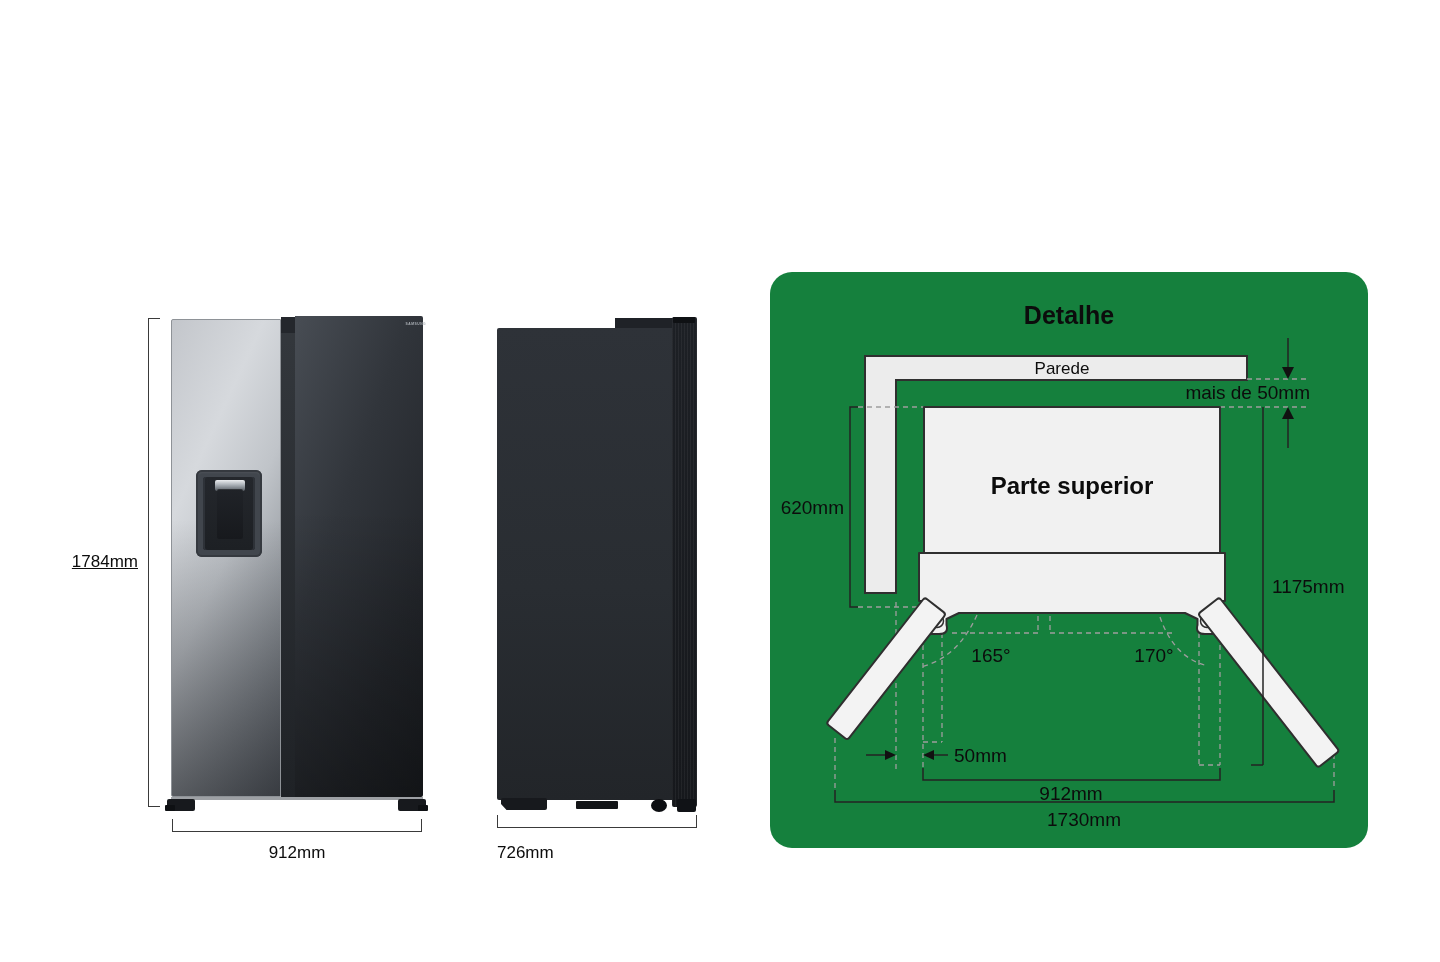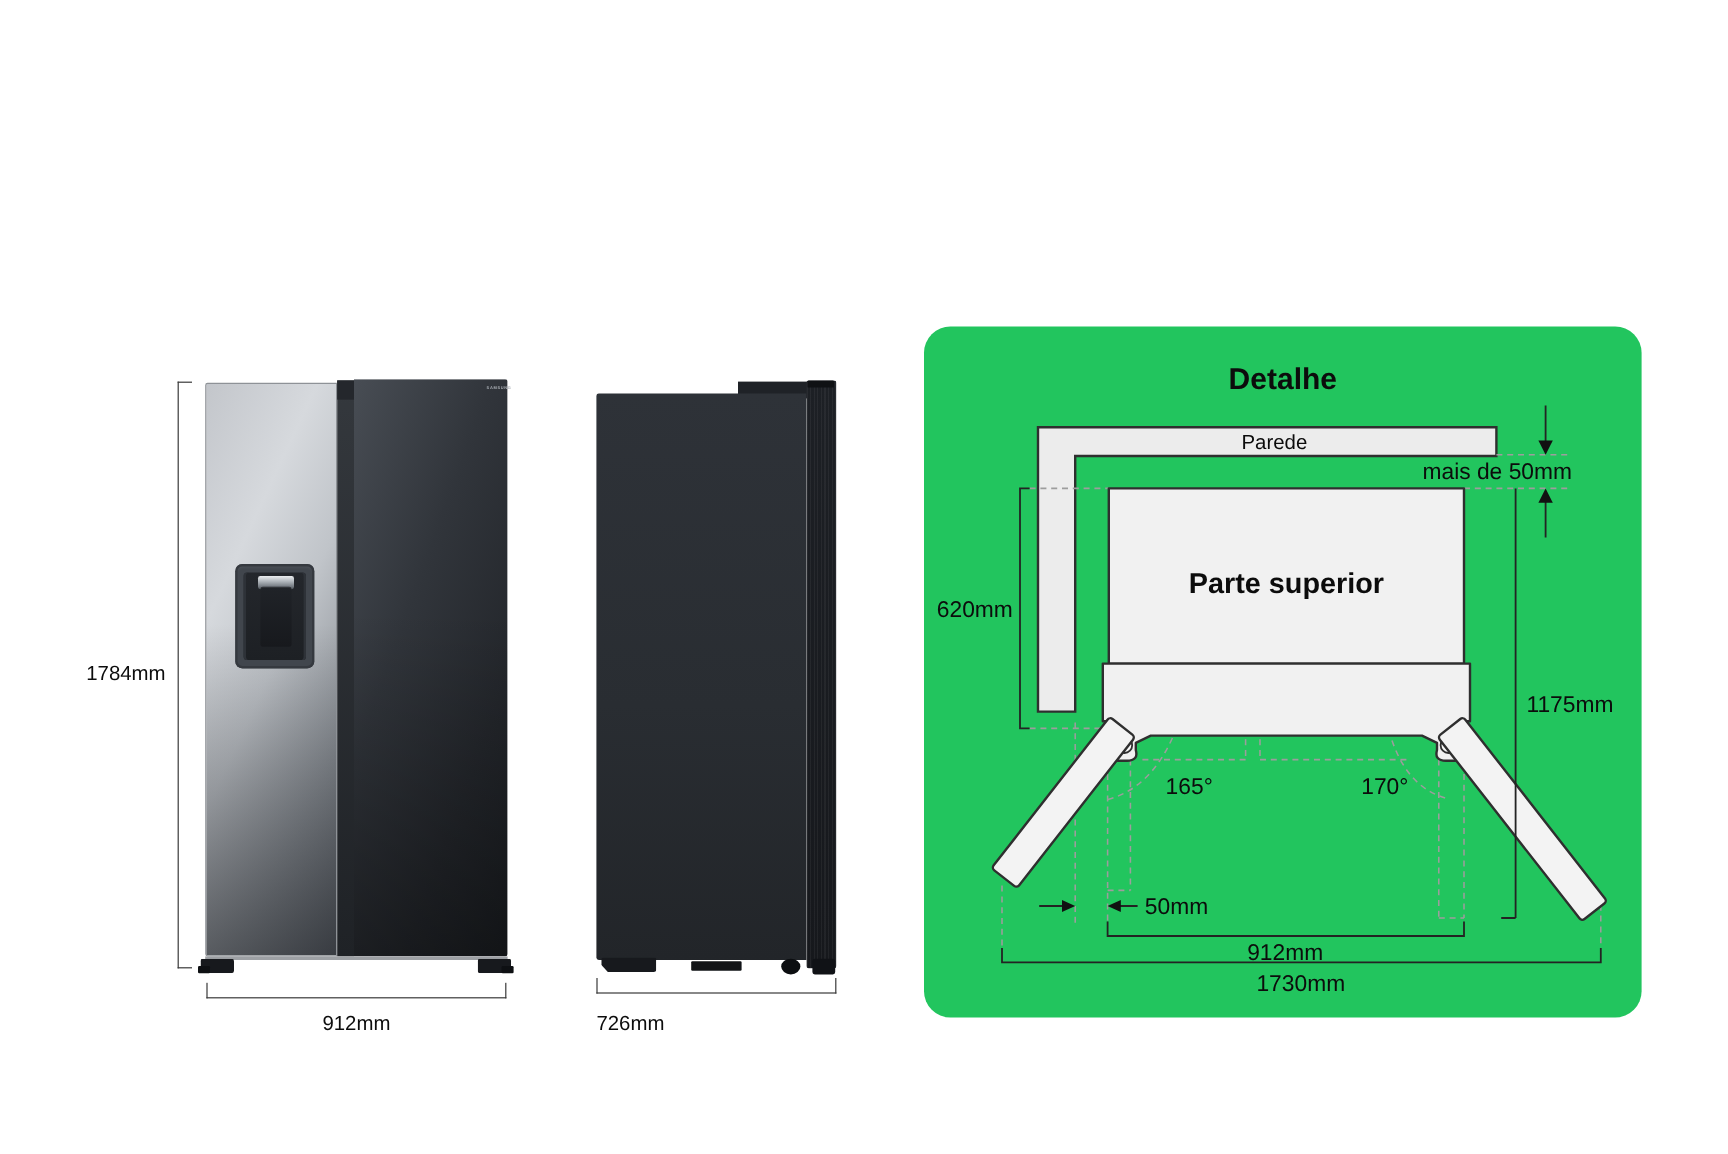--- a/index.html
+++ b/index.html
@@ -46,21 +46,21 @@
   
   .vdim{
     left:148px;top:318px;width:12px;height:489px;box-sizing:border-box;
     border-left:1.5px solid #3a3a3a;border-top:1.5px solid #3a3a3a;border-bottom:1.5px solid #3a3a3a;
   }
   .hdim{box-sizing:border-box;height:13px;
     border-left:1.5px solid #3a3a3a;border-right:1.5px solid #3a3a3a;border-bottom:1.5px solid #3a3a3a;}
   .hdim-front{left:172px;top:819px;width:250px;}
   .hdim-side{left:497px;top:815px;width:200px;}
   .dim-label{font-size:17px;color:#0c0c0c;}
-  .label-1784{left:34px;top:552px;width:104px;text-align:right;}
+  .label-1784{left:34px;top:552px;width:104px;text-align:right;text-decoration:underline;}
   .label-912{left:172px;top:843px;width:250px;text-align:center;}
   .label-726{left:497px;top:843px;width:200px;text-align:left;}
 
   
   .side-body{
     left:497px;top:328px;width:175px;height:472px;border-radius:2px 0 0 2px;
     background:linear-gradient(to bottom,#2e3238 0%,#292d32 55%,#222529 100%);
   }
   .side-top-step{left:615px;top:318px;width:60px;height:14px;background:#1f2227;}
   .side-door-strip{
@@ -91,21 +91,21 @@
   }
   .disp-paddle{
     left:217px;top:489px;width:26px;height:50px;border-radius:2px;
     background:linear-gradient(to bottom,#202328,#17191d);
     box-shadow:inset 0 1px 0 rgba(255,255,255,0.08);
   }
 
   
   .detail-panel{
     left:770px;top:272px;width:598px;height:576px;
-    background:#22c55e;border-radius:22px;text-decoration:underline;
+    background:#15803d;border-radius:22px;text-decoration:underline;
   }
   svg text{font-family:"Liberation Sans", sans-serif;fill:#0c0c0c;}
   .t-dim{font-size:19px;}
   .t-title{font-size:25px;font-weight:bold;}
   .t-part{font-size:24px;font-weight:600;}
   .t-wall{font-size:17px;}
   .ln{stroke:#232323;stroke-width:1.5;fill:none;}
   .dash{stroke:#9d9d9d;stroke-width:1.3;fill:none;stroke-dasharray:5 4;}
   .shape{fill:#f1f1f1;stroke:#2f2f2f;stroke-width:2;stroke-linejoin:round;}
   .wall{fill:#ececec;stroke:#2f2f2f;stroke-width:2;}

